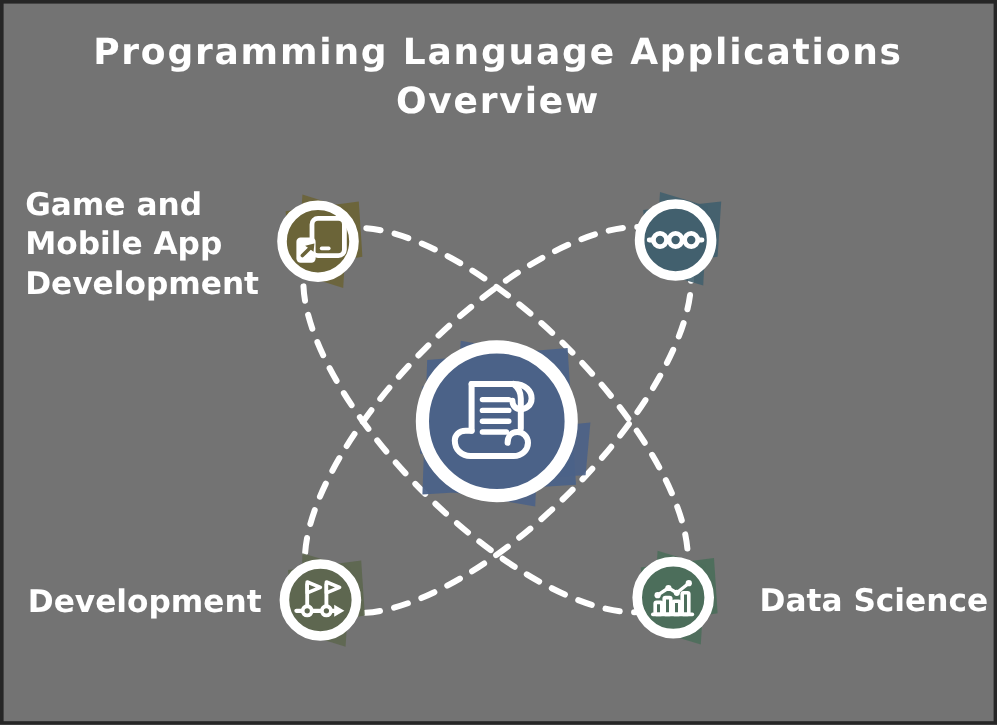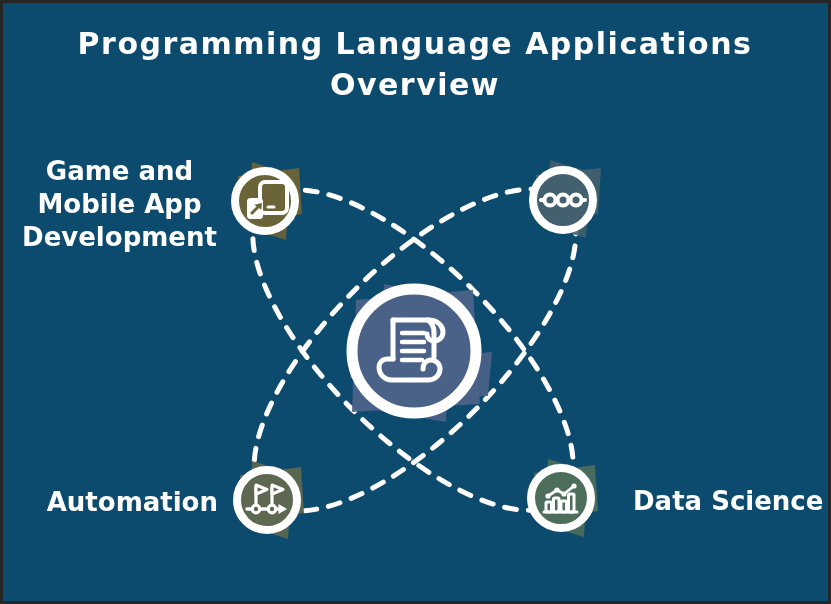--- a/index.html
+++ b/index.html
@@ -1,20 +1,20 @@
 <!DOCTYPE html>
 <html><head>
 <meta charset="utf-8">
 <style>
   html,body{margin:0;padding:0;background:#4a4a4a;}
   *{box-sizing:border-box;}
   .canvas{
     position:relative;
     width:831px;height:604px;
-    background:#0c4a6e;
+    background:#737373;
     border:3px solid #262626;
     overflow:hidden;
     font-family:"DejaVu Sans", sans-serif;
   }
   .stage{position:absolute;left:0;top:0;width:825px;height:598px;}
   .title{
     position:absolute;
     left:52px;top:20px;width:720px;
     text-align:center;
     color:#ffffff;
@@ -23,21 +23,21 @@
     line-height:41px;
     letter-spacing:1.5px;
   }
   .node-label{
     position:absolute;
     color:#ffffff;
     font-size:26px;
     font-weight:bold;
     line-height:33px;
   }
-  .label-game{left:18px;top:152px;width:197px;text-align:center;}
+  .label-game{left:18px;top:152px;width:197px;text-align:left;}
   .label-web{left:618px;top:166px;width:205px;text-align:left;}
   .label-automation{left:10px;top:483px;width:205px;text-align:right;white-space:nowrap;}
   .label-data{left:618px;top:482px;width:205px;text-align:left;white-space:nowrap;margin-left:12px;}
   .orbit{
     fill:none;stroke:#ffffff;stroke-width:5;
     stroke-dasharray:12 12;stroke-linecap:round;
   }
   .ring{stroke:#ffffff;}
   .icon-stroke{fill:none;stroke:#ffffff;stroke-linecap:round;stroke-linejoin:round;}
 </style>
@@ -129,15 +129,15 @@
         <path class="icon-stroke" stroke-width="2.8" d="M -13,-2 L -4,-8 L 3,-4 L 13,-12"></path>
         <circle cx="-13" cy="-2" r="2.6" fill="#ffffff"></circle>
         <circle cx="-4" cy="-8" r="2.6" fill="#ffffff"></circle>
         <circle cx="3" cy="-4" r="2.6" fill="#ffffff"></circle>
         <circle cx="13" cy="-12" r="2.6" fill="#ffffff"></circle>
       </g>
     </g>
   </svg>
 
   <div class="node-label label-game">Game and Mobile App Development</div>
-  <div class="node-label label-automation">Automation</div>
+  <div class="node-label label-automation">Development</div>
   <div class="node-label label-data">Data Science</div>
 </div>
 
 </body></html>

